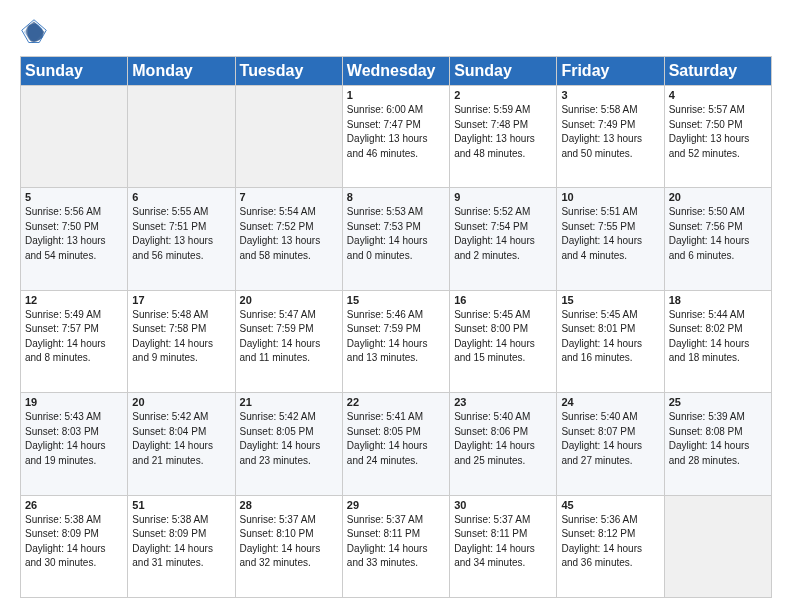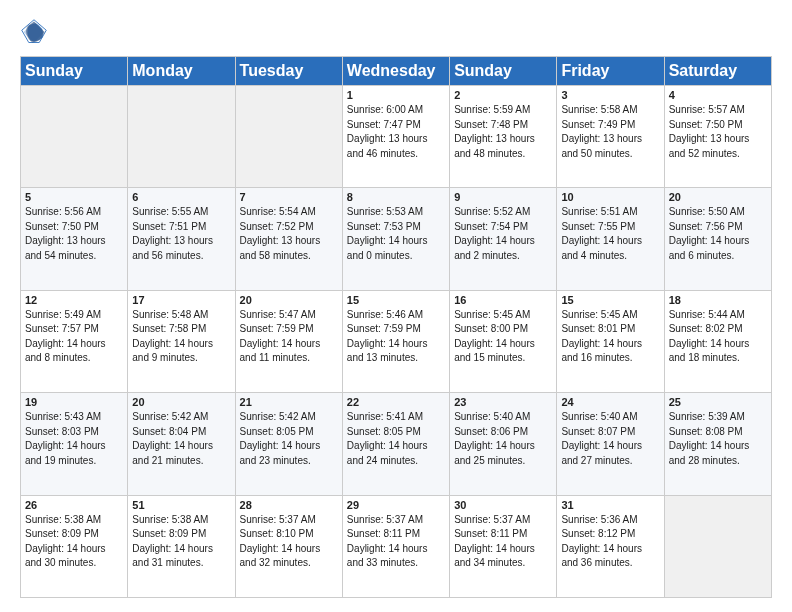--- a/index.html
+++ b/index.html
@@ -257,20 +257,20 @@
           </td>
           <td>
             <span class="day-num">29</span>
 <div class="day-info">Sunrise: 5:37 AM<br>Sunset: 8:11 PM<br>Daylight: 14 hours and 33 minutes.</div>
           </td>
           <td>
             <span class="day-num">30</span>
 <div class="day-info">Sunrise: 5:37 AM<br>Sunset: 8:11 PM<br>Daylight: 14 hours and 34 minutes.</div>
           </td>
           <td>
-            <span class="day-num">31</span>
+            <span class="day-num">45</span>
 <div class="day-info">Sunrise: 5:36 AM<br>Sunset: 8:12 PM<br>Daylight: 14 hours and 36 minutes.</div>
           </td>
           <td class="empty-cell"></td>
         </tr>
       </tbody>
   </table>
 </div>
 
 </body></html>

